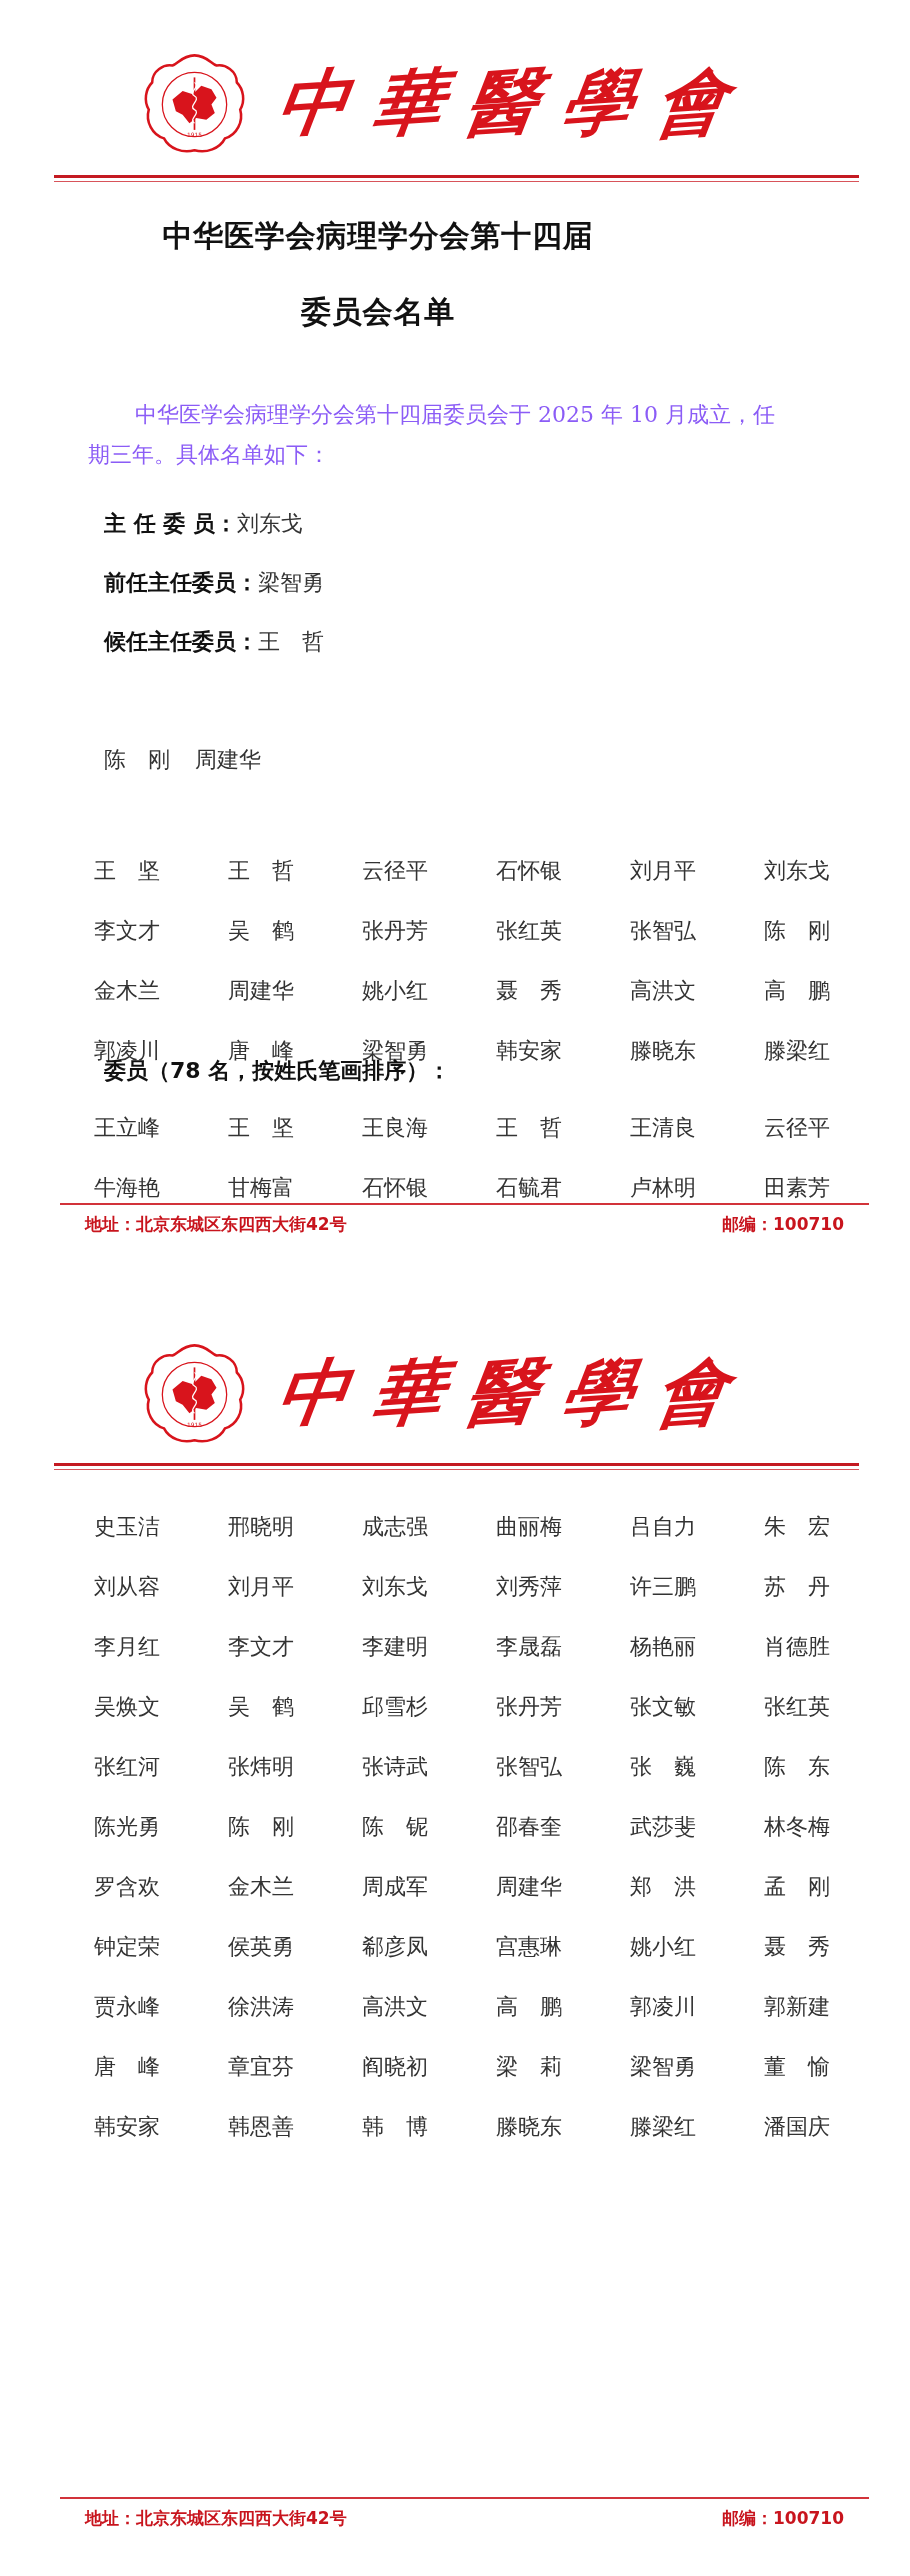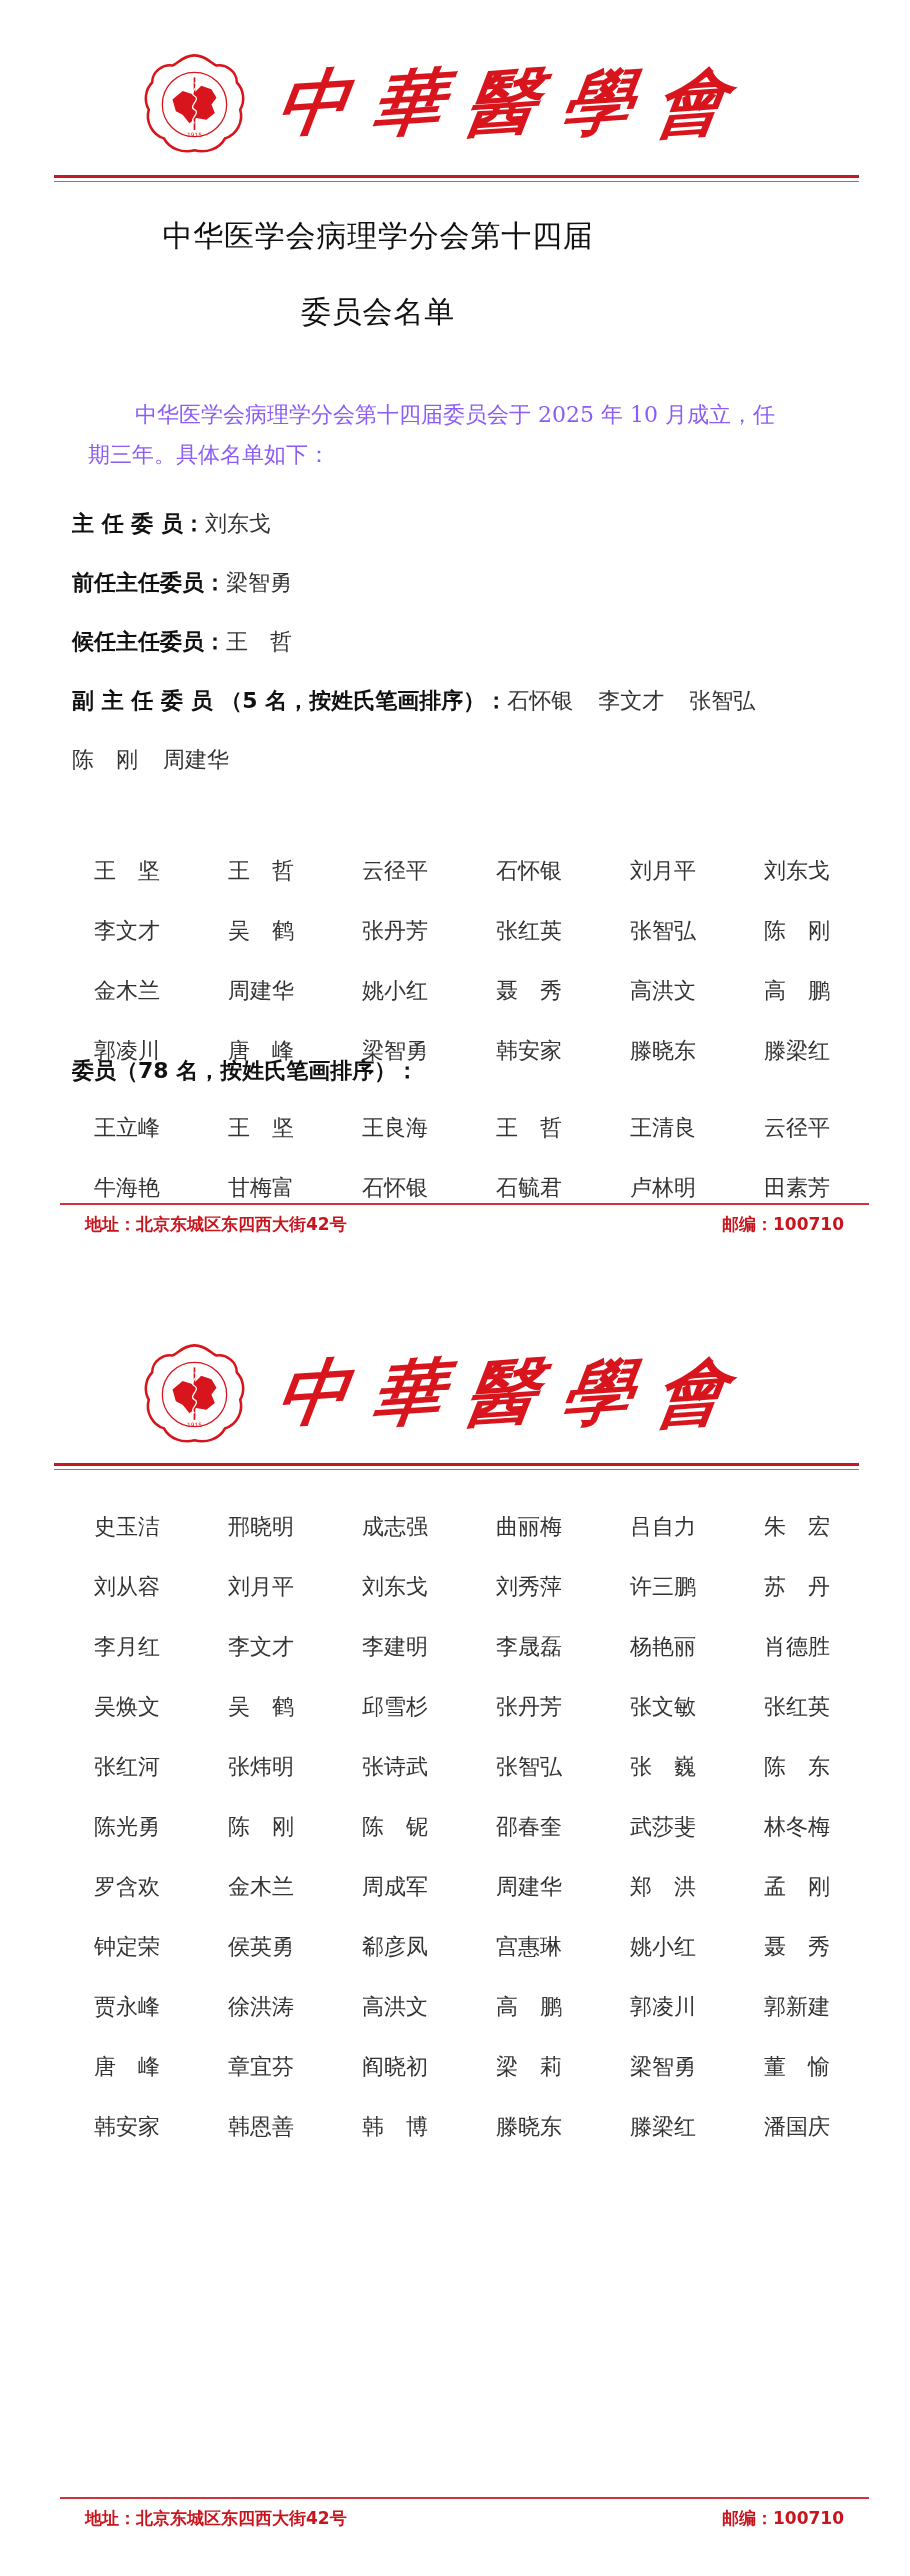--- a/index.html
+++ b/index.html
@@ -15,24 +15,24 @@
   .brand span { color: #d8141c; font-family: "DejaVu Serif", serif; font-size: 71px; font-style: italic;
                 font-weight: bold; transform: skewX(-12deg) rotate(-4deg); display: inline-block; line-height: 1; }
   .rule { position: absolute; left: 54px; width: 805px; }
   .rule .thick { height: 3.4px; background: #c41a22; }
   .rule .thin { height: 0.8px; background: #d8545a; margin-top: 2.5px; }
 
   .page2 .logo { top: 27px; }
   .page2 .brand { top: 27px; }
 
   .title { position: absolute; left: 0; width: 756px; text-align: center; font-family: "DejaVu Sans", sans-serif;
-           font-weight: normal; font-size: 30px; color: #111; letter-spacing: 0.8px; }
+           font-weight: bold; font-size: 30px; color: #111; letter-spacing: 0.8px; }
   .para { position: absolute; left: 88px; width: 739px; font-size: 22px; line-height: 40px; color: #8b5cf6; }
   .para .indent { display: inline-block; width: 47px; }
-  .line { position: absolute; left: 72px; font-size: 22px; color: #333; white-space: nowrap; }
+  .line { position: absolute; left: 104px; font-size: 22px; color: #333; white-space: nowrap; }
   .line .lbl { font-family: "DejaVu Sans", sans-serif; font-weight: bold; color: #111; }
   .gap { display: inline-block; width: 25px; }
 
   .grid { position: absolute; left: 94px; width: 734px; display: grid; grid-template-columns: repeat(6, 122px); gap: 12px; }
   .grid .cell { font-size: 22px; height: 48px; line-height: 48px; color: #333; white-space: pre; }
 
   .footer { position: absolute; left: 60px; width: 809px; }
   .footer .fline { height: 1.7px; background: #d2333a; }
   .footer .ftext { display: flex; justify-content: space-between; padding: 8.4px 25px 0 25px;
                    font-family: "DejaVu Sans", sans-serif; font-weight: bold; font-size: 17px; color: #c8141d; }
@@ -74,23 +74,20 @@
   <div class="line" style="top:509px">
     <span class="lbl">主 任 委 员：</span><span>刘东戈</span>
   </div>
   <div class="line" style="top:568px">
     <span class="lbl">前任主任委员：</span><span>梁智勇</span>
   </div>
   <div class="line" style="top:627px">
     <span class="lbl">候任主任委员：</span><span>王　哲</span>
   </div>
 
-  <div class="line" style="top:686px">
-    <span class="lbl">副 主 任 委 员 （5 名，按姓氏笔画排序）：</span><span>石怀银</span><span class="gap"></span><span>李文才</span><span class="gap"></span><span>张智弘</span>
-  </div>
   <div class="line" style="top:745px">
     <span>陈　刚</span><span class="gap"></span><span>周建华</span>
   </div>
 
   <div class="grid" style="top:847px" id="grid-standing">
       <div class="cell">王　坚</div>
       <div class="cell">王　哲</div>
       <div class="cell">云径平</div>
       <div class="cell">石怀银</div>
       <div class="cell">刘月平</div>

